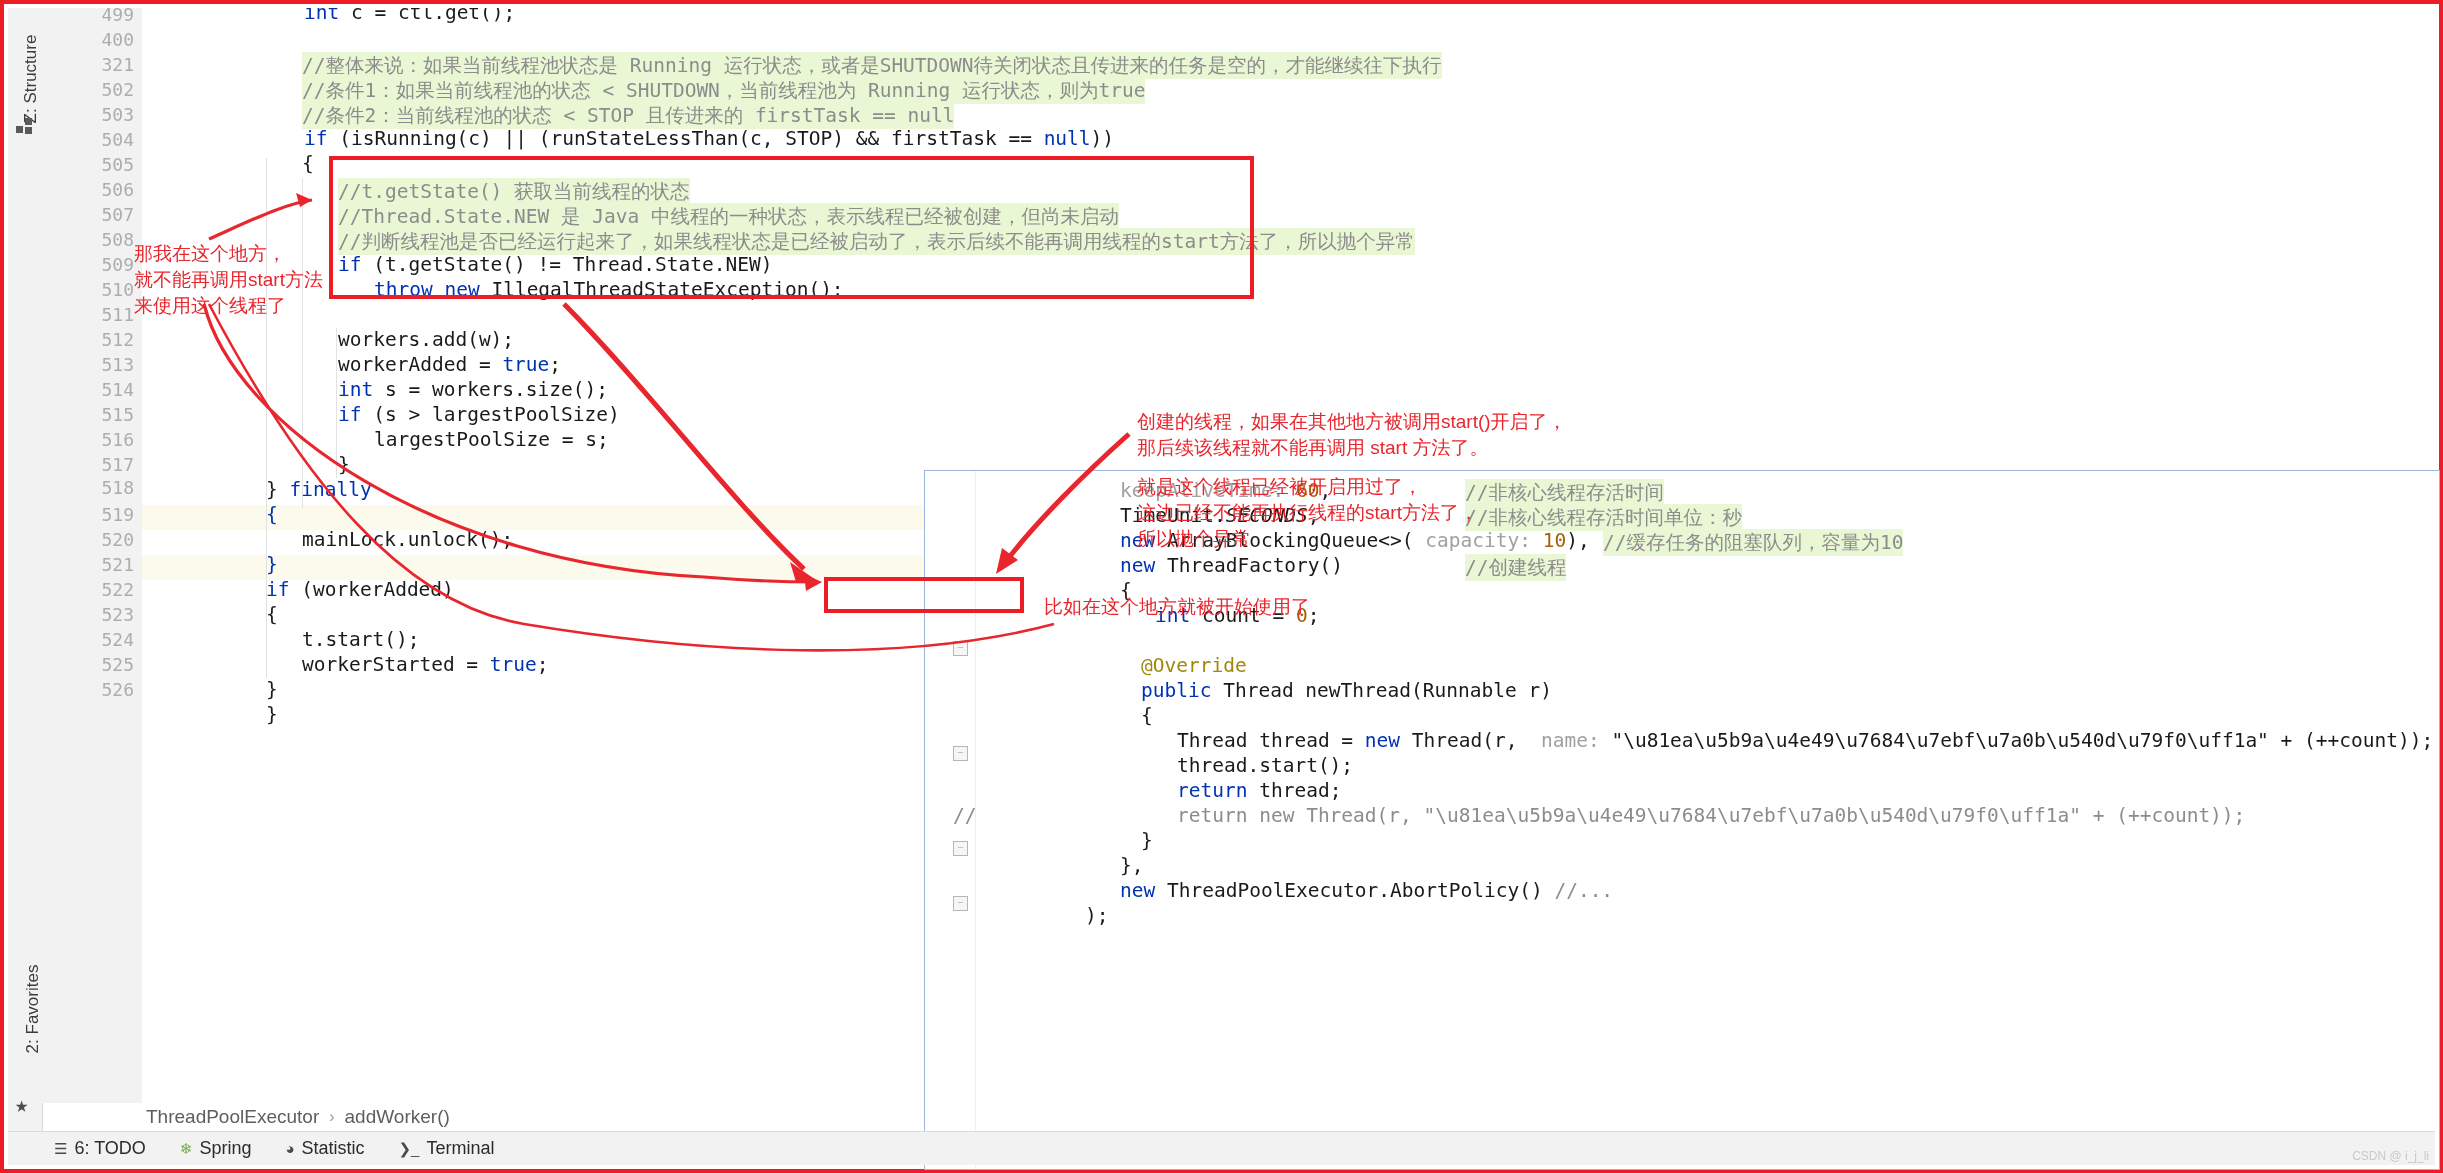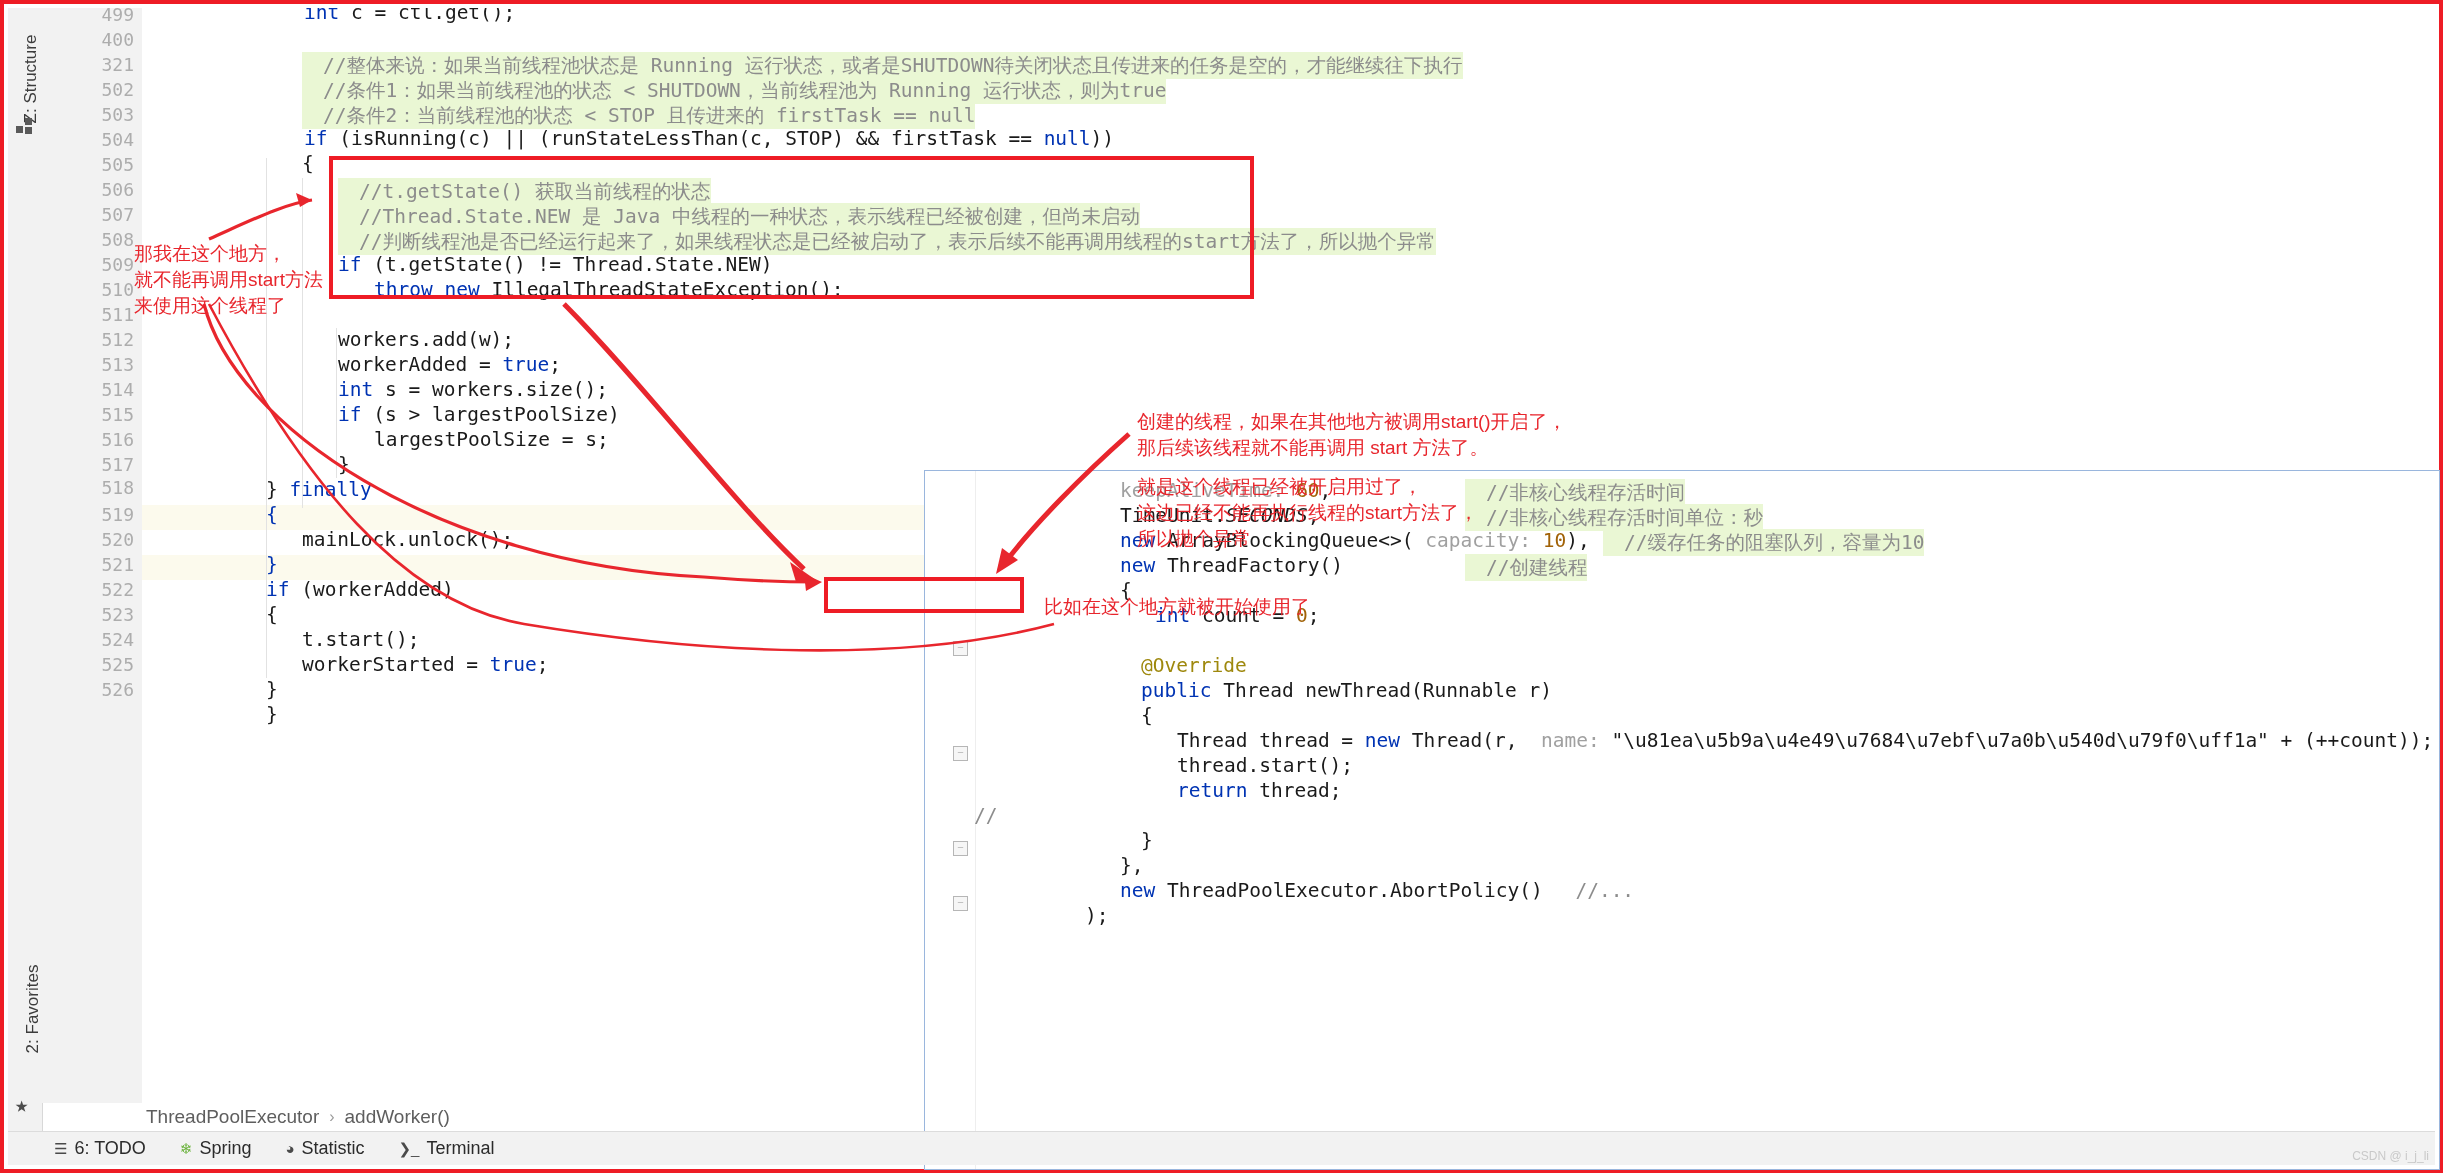--- a/index.html
+++ b/index.html
@@ -34,21 +34,21 @@
   .ln{position:absolute;right:8px;font-family:"DejaVu Sans Mono",monospace;font-size:18px;color:#adadad;}
   .fold-col{position:absolute;left:38px;top:4px;width:240px;bottom:66px;}
   .foldmark{position:absolute;width:13px;height:13px;border:1.4px solid #b6b6b6;color:#b6b6b6;
             font-size:11px;line-height:11px;text-align:center;background:#f6f6f6;font-family:"Liberation Sans",sans-serif;}
   .vline{position:absolute;width:1px;background:#dcdcdc;}
   .indent-guide{position:absolute;width:1px;background:#e2e2e2;}
 
   
   .code{position:absolute;left:138px;top:4px;right:4px;bottom:66px;overflow:hidden;background:#fff;}
   .cl{position:absolute;white-space:pre;font-family:"DejaVu Sans Mono",monospace;font-size:19.5px;color:#1a1a1a;letter-spacing:0px;}
-  .cmt{color:#8c8c8c;padding-left:21px;}
+  .cmt{color:#8c8c8c;}
   .kw{color:#0033b3;}
   .param{color:#a0a0a0;}
   .str{color:#1a1a1a;}
   .num{color:#a16207;}
   .ital{font-style:italic;}
   .hl{background:#eaf7d4;}
   .annot{color:#9e880d;}
 
   
   .line-hl{position:absolute;left:0;right:0;height:25px;background:#fcfaed;}
@@ -235,20 +235,21 @@
 
     <div class="cl annot" style="left:216px;top:183px;">@Override</div>
     <div class="cl" style="left:216px;top:208px;"><span class="kw">public</span> Thread newThread(Runnable r)</div>
     <div class="cl" style="left:216px;top:233px;">{</div>
 
     <div class="cl" style="left:252px;top:258px;">Thread thread = <span class="kw">new</span> Thread(r, <span class="param"> name:</span> <span class="str">"\u81ea\u5b9a\u4e49\u7684\u7ebf\u7a0b\u540d\u79f0\uff1a"</span> + (++count));</div>
     <div class="cl" style="left:252px;top:283px;">thread.start();</div>
     <div class="cl" style="left:252px;top:308px;"><span class="kw">return</span> thread;</div>
 
     <div class="cl cmt" style="left:28px;top:333px;">//</div>
+    <div class="cl cmt" style="left:252px;top:333px;">return new Thread(r, "\u81ea\u5b9a\u4e49\u7684\u7ebf\u7a0b\u540d\u79f0\uff1a" + (++count));</div>
 
     <div class="cl" style="left:216px;top:358px;">}</div>
     <div class="cl" style="left:195px;top:383px;">},</div>
     <div class="cl" style="left:195px;top:408px;"><span class="kw">new</span> ThreadPoolExecutor.AbortPolicy() <span class="cmt">//...</span></div>
     <div class="cl" style="left:160px;top:433px;">);</div>
   </div>
 
   <div class="redbox" style="left:325px;top:152px;width:925px;height:143px;"></div>
   <div class="redbox" style="left:820px;top:573px;width:200px;height:36px;"></div>
 

